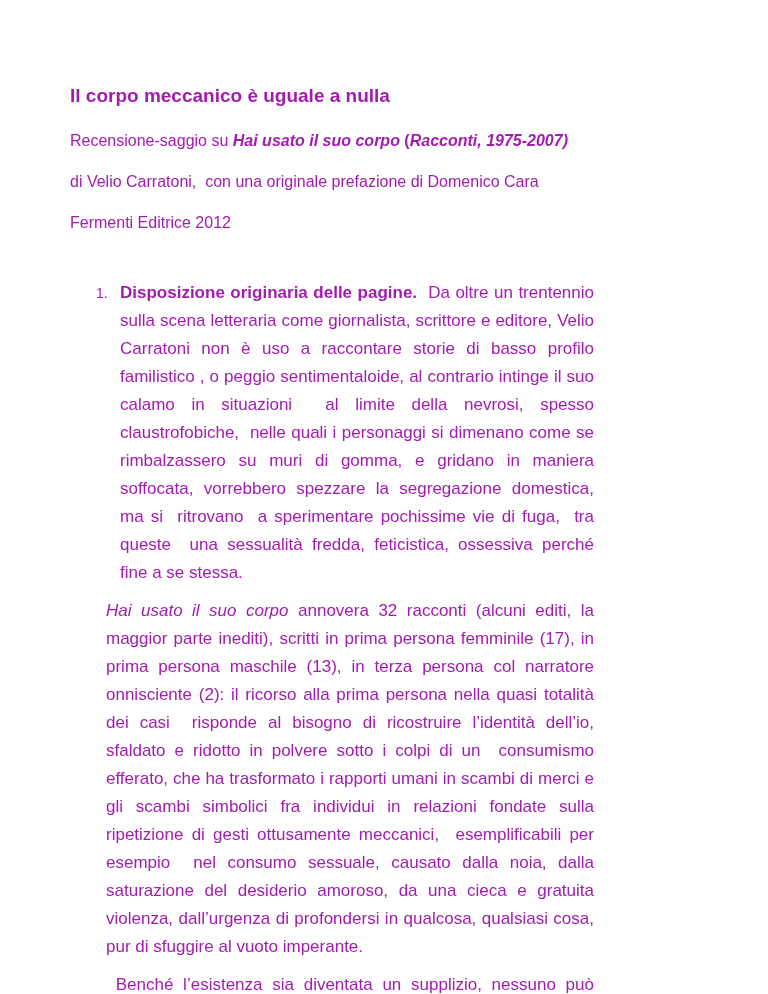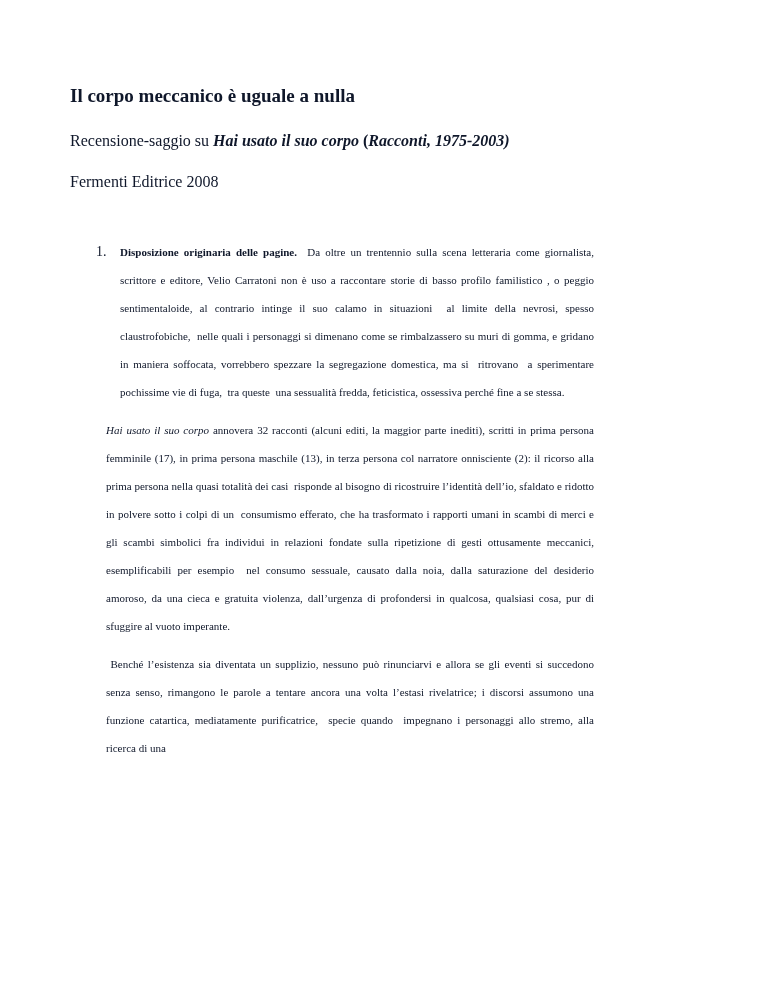--- a/index.html
+++ b/index.html
@@ -7,22 +7,22 @@
     padding: 0;
     background: #ffffff;
   }
   .doc-page {
     position: relative;
     width: 664px;
     height: 994px;
     background: #ffffff;
     box-sizing: border-box;
     padding: 84px 70px 0 70px;
-    font-family: Liberation Serif, serif;
-    color: #0f172a;
+    font-family: Liberation Sans, sans-serif;
+    color: #a21caf;
     overflow: hidden;
   }
   .doc-title {
     font-size: 19px;
     font-weight: bold;
     line-height: 24px;
     margin: 0 0 21px 0;
     white-space: pre-wrap;
   }
   .header-line {
@@ -42,44 +42,45 @@
     display: flex;
     padding-left: 26px;
   }
   .list-num {
     flex: 0 0 24px;
     font-size: 14px;
     line-height: 28px;
     text-align: left;
   }
   .para {
-    font-size: 11px;
+    font-size: 17px;
     line-height: 28px;
     text-align: justify;
     white-space: pre-wrap;
     margin: 0 0 10px 0;
   }
   .list-para { flex: 1 1 auto; }
   .indent-para {
     margin-left: 36px;
     margin-bottom: 10px;
   }
 </style>
 </head>
 <body>
 
 <div class="doc-page">
 
   <h1 class="doc-title">Il corpo meccanico è uguale a nulla</h1>
 
-  <p class="header-line"><span>Recensione-saggio su </span><span class="bold-italic">Hai usato il suo corpo </span><span class="bold-only">(</span><span class="bold-italic">Racconti, 1975-2003)</span></p>
+  <p class="header-line"><span>Recensione-saggio su </span><span class="bold-italic">Hai usato il suo corpo </span><span class="bold-only">(</span><span class="bold-italic">Racconti, 1975-2007)</span></p>
+
+  <p class="header-line">di Velio Carratoni,  con una originale prefazione di Domenico Cara</p>
 
 
-
-  <p class="header-line">Fermenti Editrice 2008</p>
+  <p class="header-line">Fermenti Editrice 2012</p>
 
   <div class="body-block">
 
     <div class="list-row">
       <span class="list-num">1.</span>
       <p class="para list-para"><span class="bold-only">Disposizione originaria delle pagine.</span><span>  Da oltre un trentennio sulla scena letteraria come giornalista, scrittore e editore, Velio Carratoni non è uso a raccontare storie di basso profilo familistico , o peggio sentimentaloide, al contrario intinge il suo calamo in situazioni  al limite della nevrosi, spesso claustrofobiche,  nelle quali i personaggi si dimenano come se rimbalzassero su muri di gomma, e gridano in maniera soffocata, vorrebbero spezzare la segregazione domestica, ma si  ritrovano  a sperimentare pochissime vie di fuga,  tra queste  una sessualità fredda, feticistica, ossessiva perché fine a se stessa.</span></p>
     </div>
 
     <p class="para indent-para"><span class="italic-only">Hai usato il suo corpo</span><span> annovera 32 racconti (alcuni editi, la maggior parte inediti), scritti in prima persona femminile (17), in prima persona maschile (13), in terza persona col narratore onnisciente (2): il ricorso alla prima persona nella quasi totalità dei casi  risponde al bisogno di ricostruire l’identità dell’io, sfaldato e ridotto in polvere sotto i colpi di un  consumismo efferato, che ha trasformato i rapporti umani in scambi di merci e gli scambi simbolici fra individui in relazioni fondate sulla ripetizione di gesti ottusamente meccanici,  esemplificabili per esempio  nel consumo sessuale, causato dalla noia, dalla saturazione del desiderio amoroso, da una cieca e gratuita violenza, dall’urgenza di profondersi in qualcosa, qualsiasi cosa, pur di sfuggire al vuoto imperante.</span></p>
 

